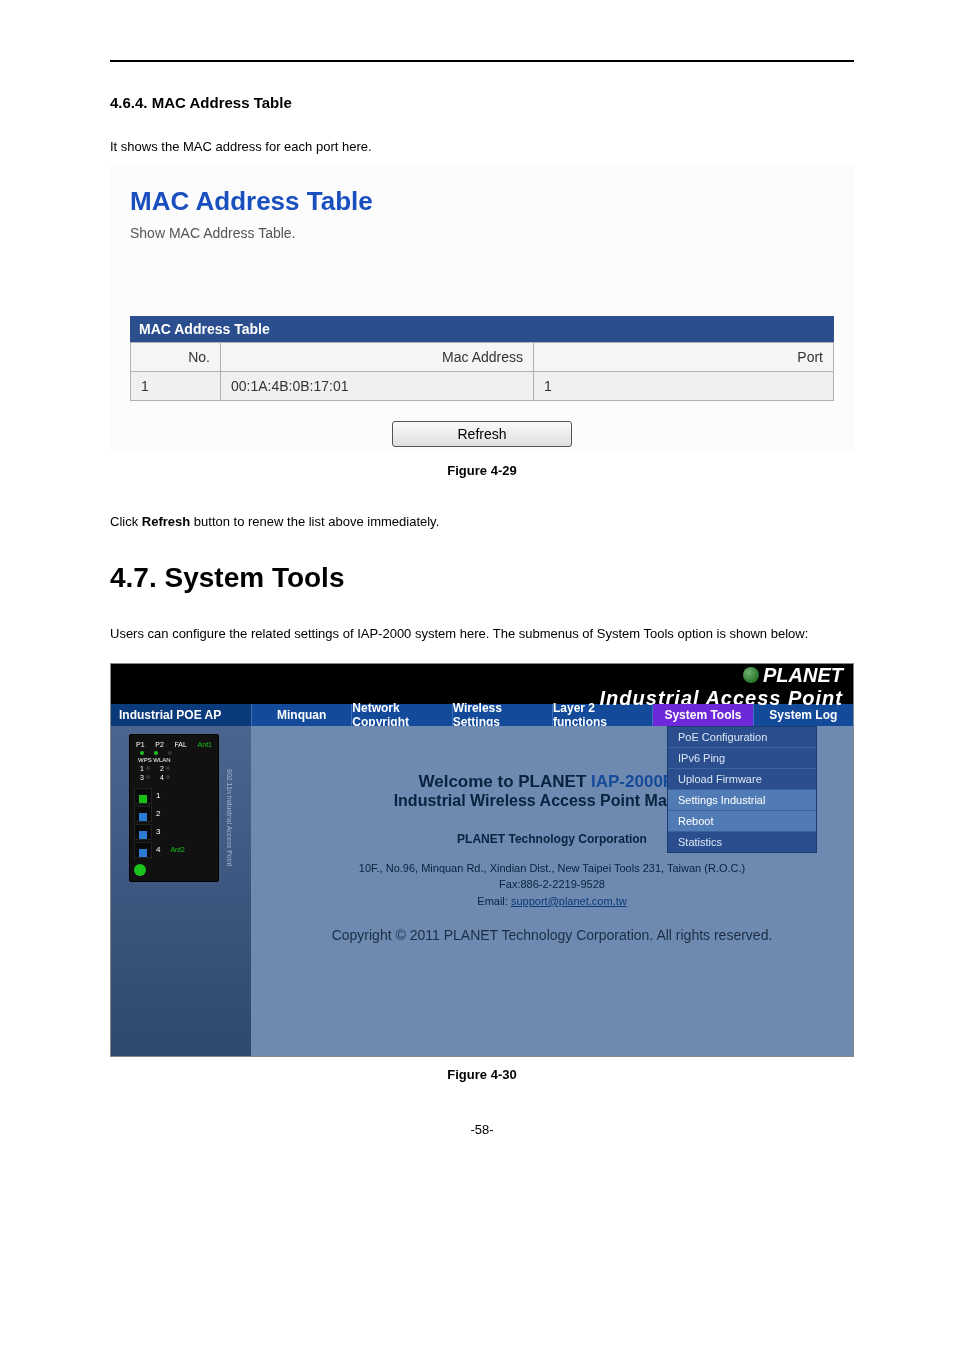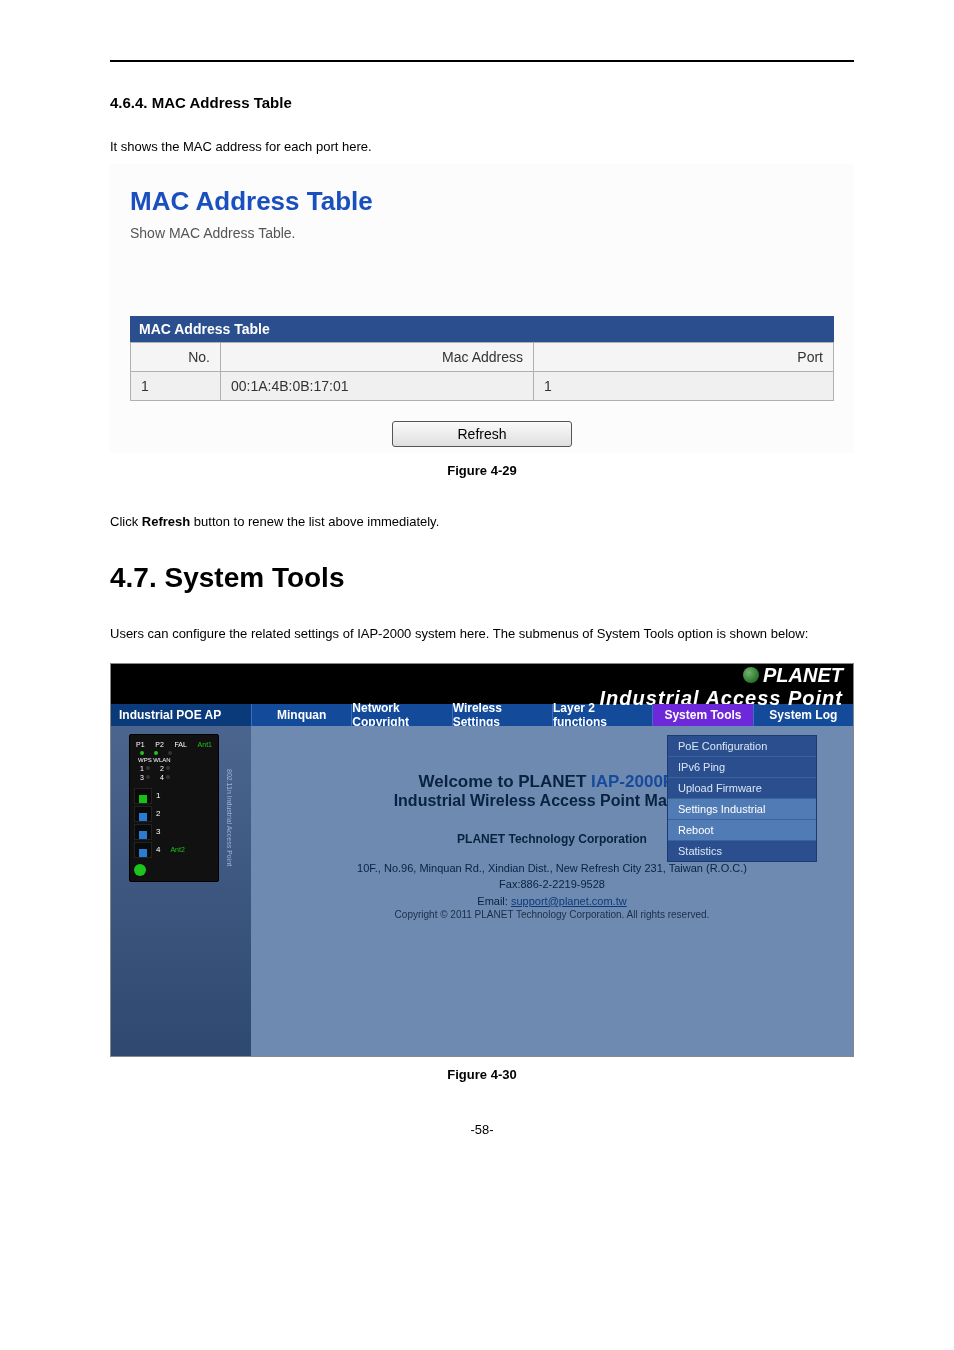--- a/index.html
+++ b/index.html
@@ -232,25 +232,25 @@
   .corp {
     font-size: 12px;
     font-weight: bold;
     margin-bottom: 14px;
   }
   .addr {
     font-size: 11px;
     line-height: 1.5;
   }
   .addr a { color: #0b3a7a; text-decoration: underline; }
-  .copyright { font-size: 10px; color:#1a2e47;}
+  .copyright { font-size: 14px; margin-top: 18px; color:#1a2e47;}
   .dropdown {
     position: absolute;
     right: 36px;
-    top: 9px;
+    top: 0;
     width: 150px;
     background: #2b4f8e;
     border: 1px solid #1c3b6e;
     font-size: 11px;
     text-align: left;
   }
   .dropdown .dd-item {
     color: #dbe6f5;
     padding: 4px 10px;
     border-bottom: 1px solid #3a639e;
@@ -388,21 +388,21 @@
       </div>
     </div>
 
     <div class="content-col">
       <div class="welcome">
         <span>Welcome to PLANET </span><span class="model">IAP-2000PS</span>
       </div>
       <div class="welcome-sub">Industrial Wireless Access Point Manager</div>
       <div class="corp">PLANET Technology Corporation</div>
       <div class="addr">
-        <div>10F., No.96, Minquan Rd., Xindian Dist., New Refresh City 231, Taiwan (R.O.C.)</div>
+        <div>10F., No.96, Minquan Rd., Xindian Dist., New Taipei Tools 231, Taiwan (R.O.C.)</div>
         <div>Fax:886-2-2219-9528</div>
         <div><span>Email: </span><a href="#">support@planet.com.tw</a></div>
       </div>
       <div class="copyright">Copyright © 2011 PLANET Technology Corporation. All rights reserved.</div>
 
       <div class="dropdown">
         <div class="dd-item">PoE Configuration</div>
         <div class="dd-item">IPv6 Ping</div>
         <div class="dd-item">Upload Firmware</div>
         <div class="dd-item sel">Settings Industrial</div>

